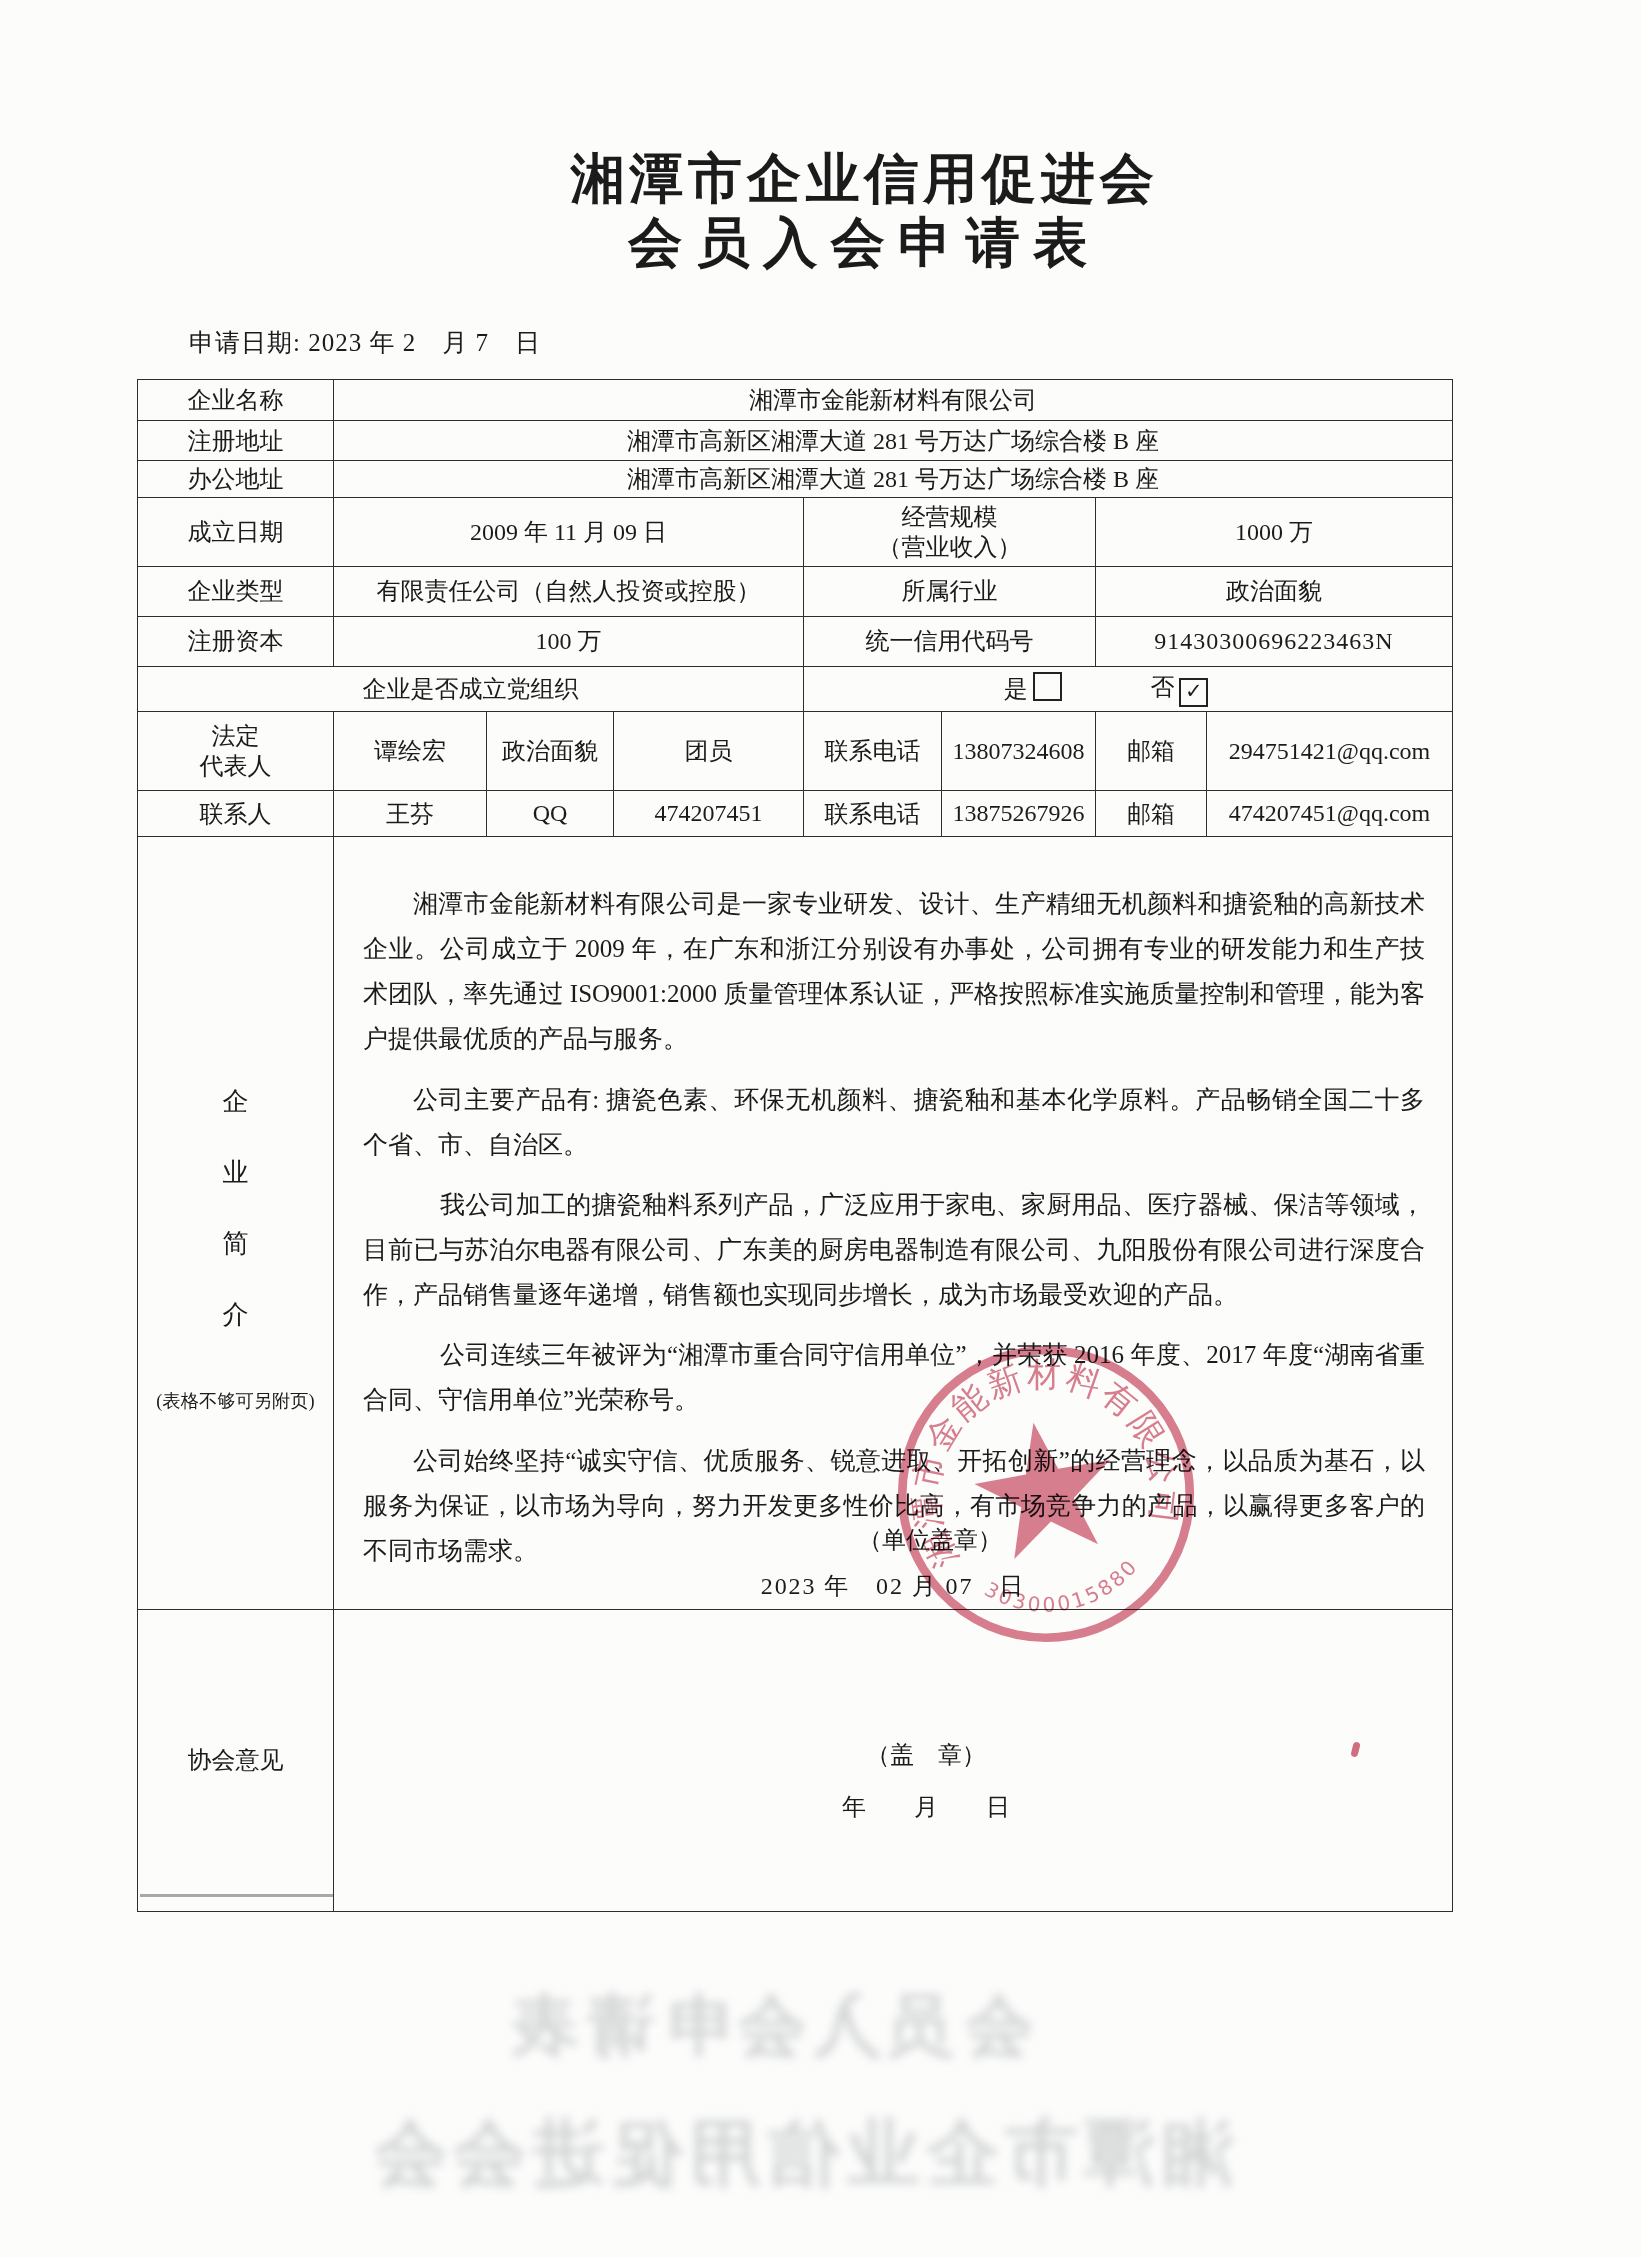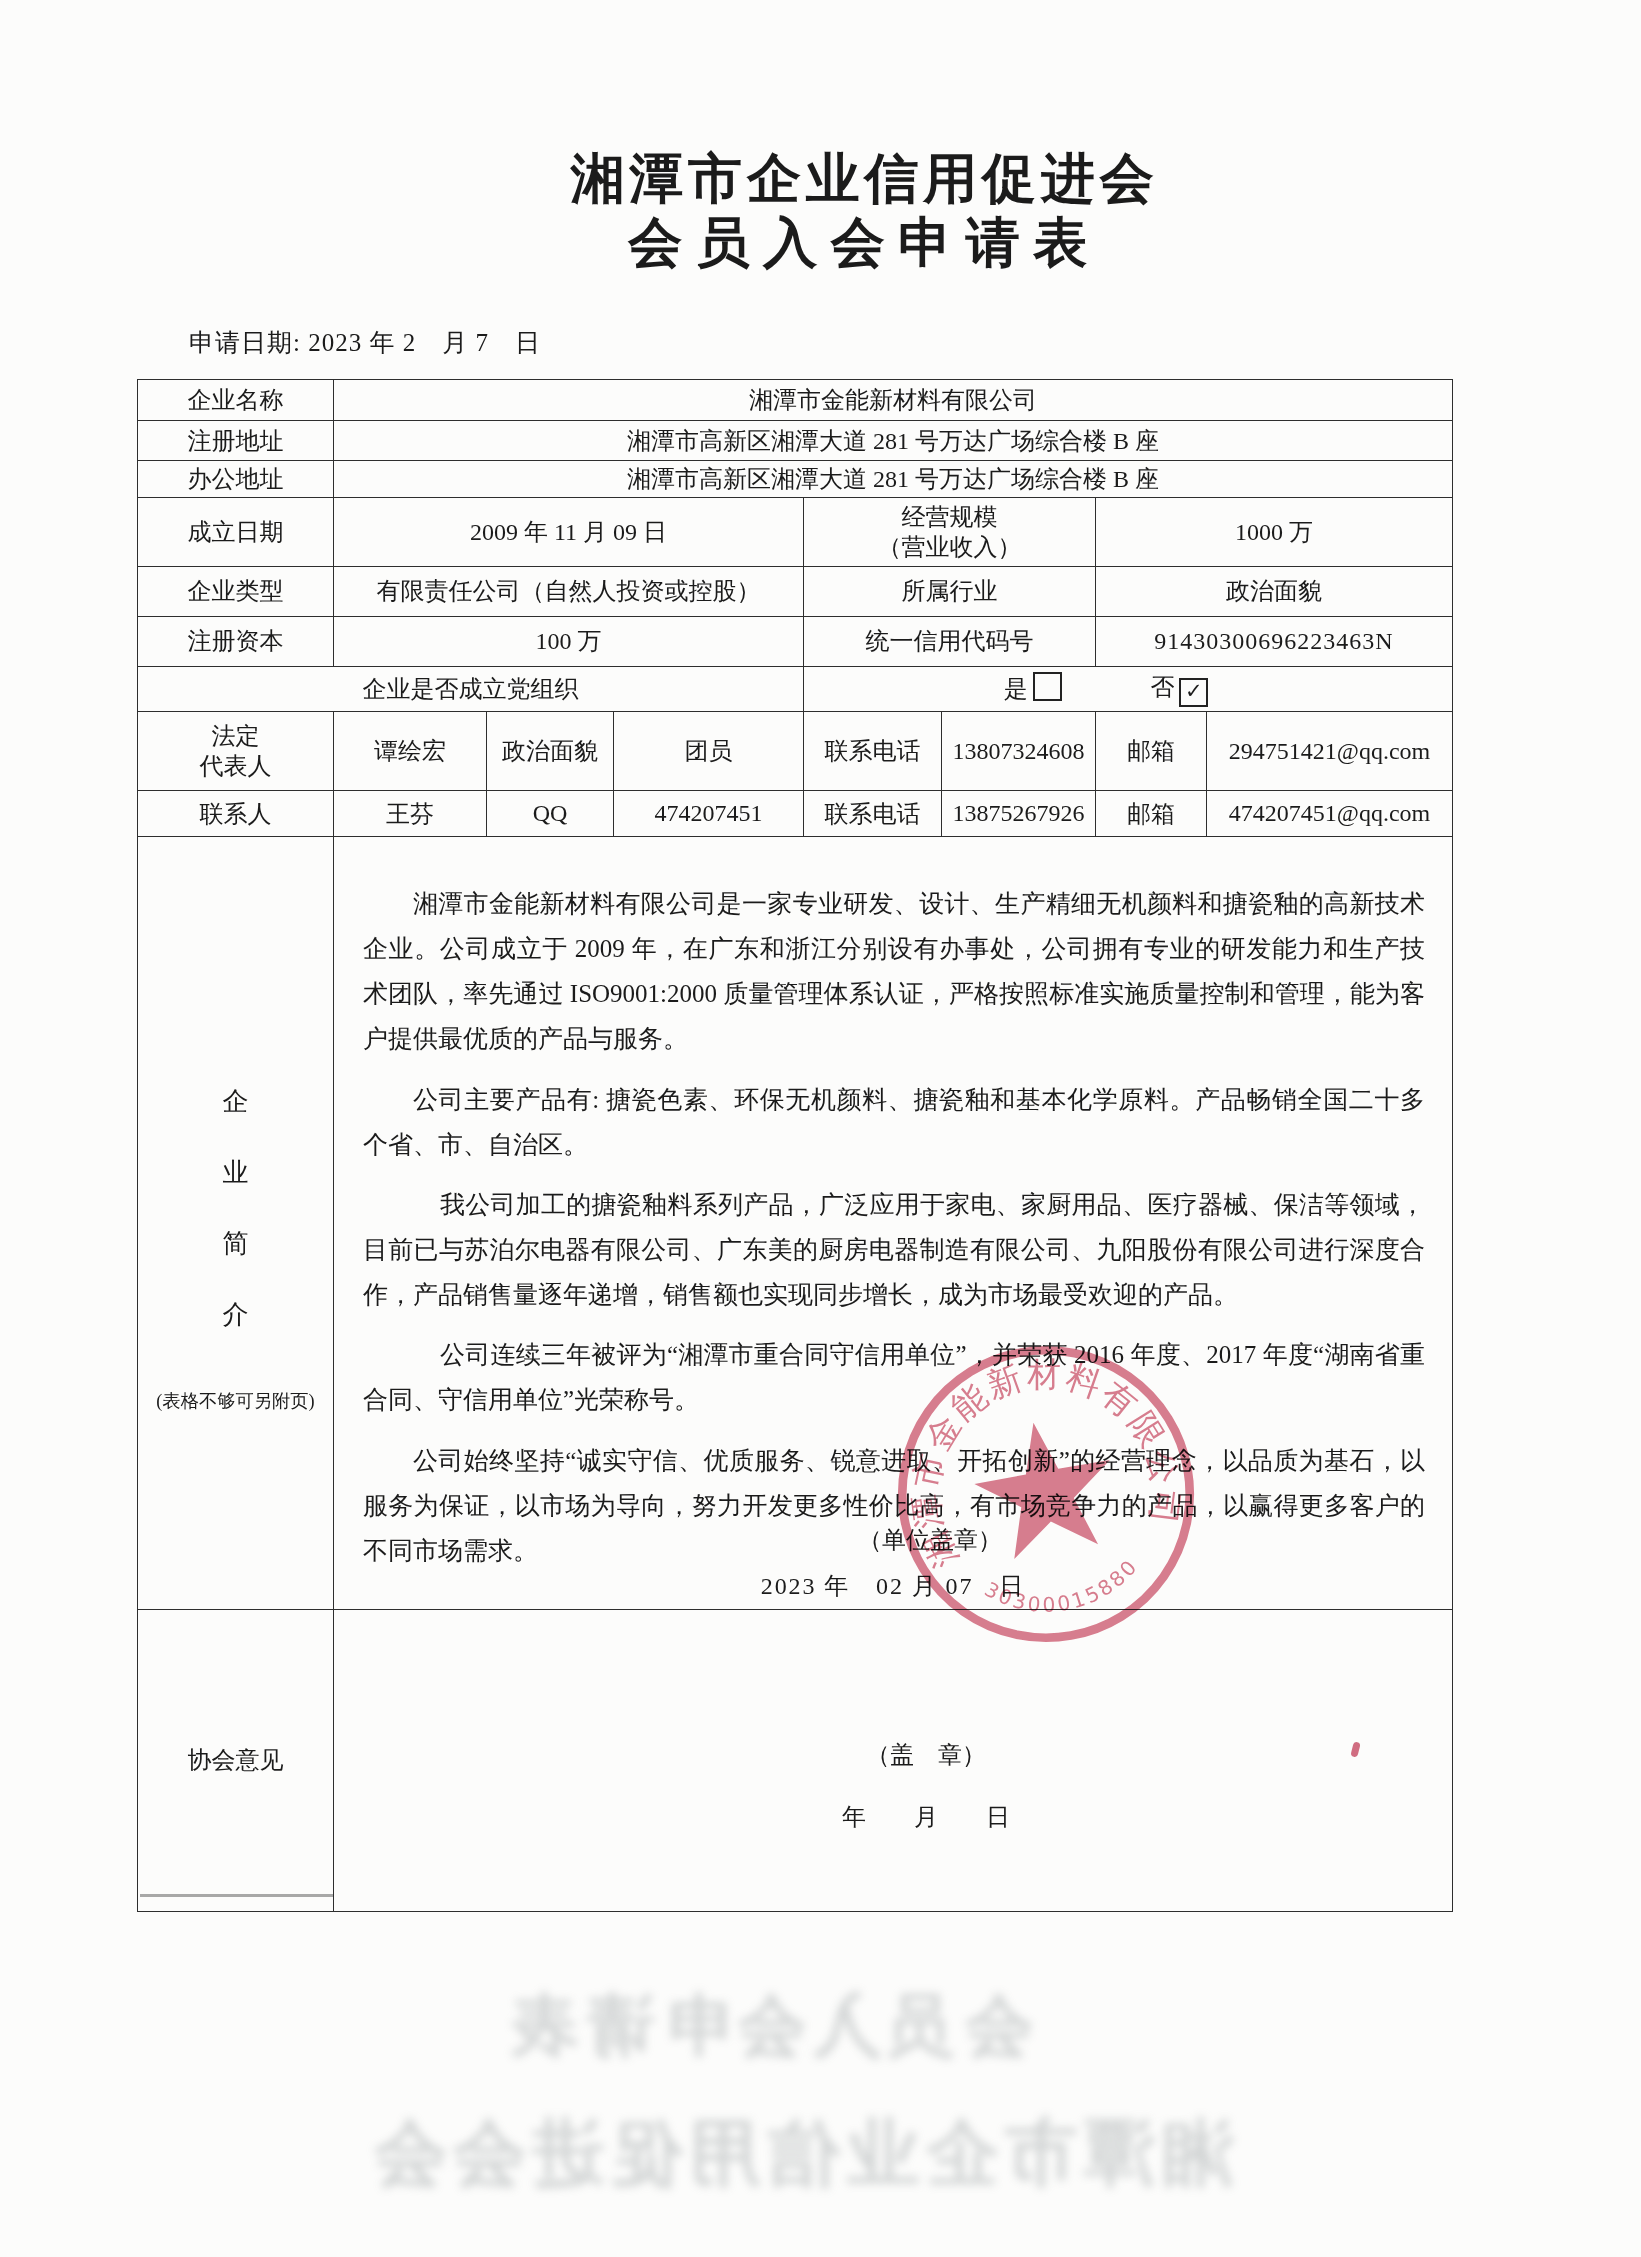--- a/index.html
+++ b/index.html
@@ -31,21 +31,21 @@
   .profile-text{padding:23px 27px 0 29px;}
   .profile-text p{margin:0 0 15.4px 0;font-size:25px;line-height:45px;text-align:justify;}
   .ind2{text-indent:50px;}
   .ind3{text-indent:77px;}
   .seal-sign{position:absolute;top:687px;left:0;right:0;text-align:center;font-size:24px;}
   .seal-sign .cap{transform:translateX(37px);}
   .seal-sign .dat{margin-top:13.5px;transform:translateX(0px);letter-spacing:1.9px;}
   
   .assoc-cell{position:relative;font-family:Liberation Serif, serif;}
   .assoc-sign{position:absolute;top:129px;left:0;right:0;text-align:center;font-size:24px;}
-  .assoc-sign .dat{margin-top:30px;}
+  .assoc-sign .dat{margin-top:20px;}
   .assoc-sign .cap,.assoc-sign .dat{transform:translateX(33px);}
   
   #seal{position:absolute;left:882px;top:1330px;width:328px;height:328px;
         opacity:0.78;mix-blend-mode:multiply;pointer-events:none;}
   
   #red-mark{position:absolute;left:1352px;top:1742px;width:6.8px;height:15.4px;border-radius:3.9px;
         background:#c8536b;transform:rotate(14deg);opacity:.85;}
   #skew-line{position:absolute;left:140px;top:1894px;width:193px;height:2.9px;background:#6f6f6f;opacity:.6;}
   .bleed{position:absolute;transform:scaleX(-1);filter:blur(4.8px);color:#8f9698;opacity:.38;
         font-weight:bold;white-space:nowrap;}

